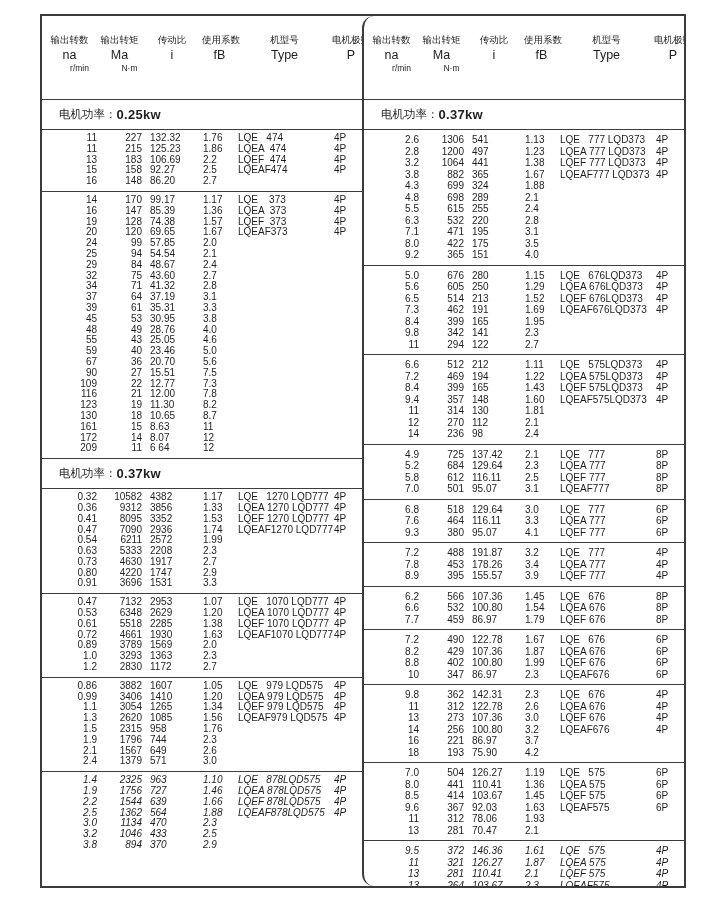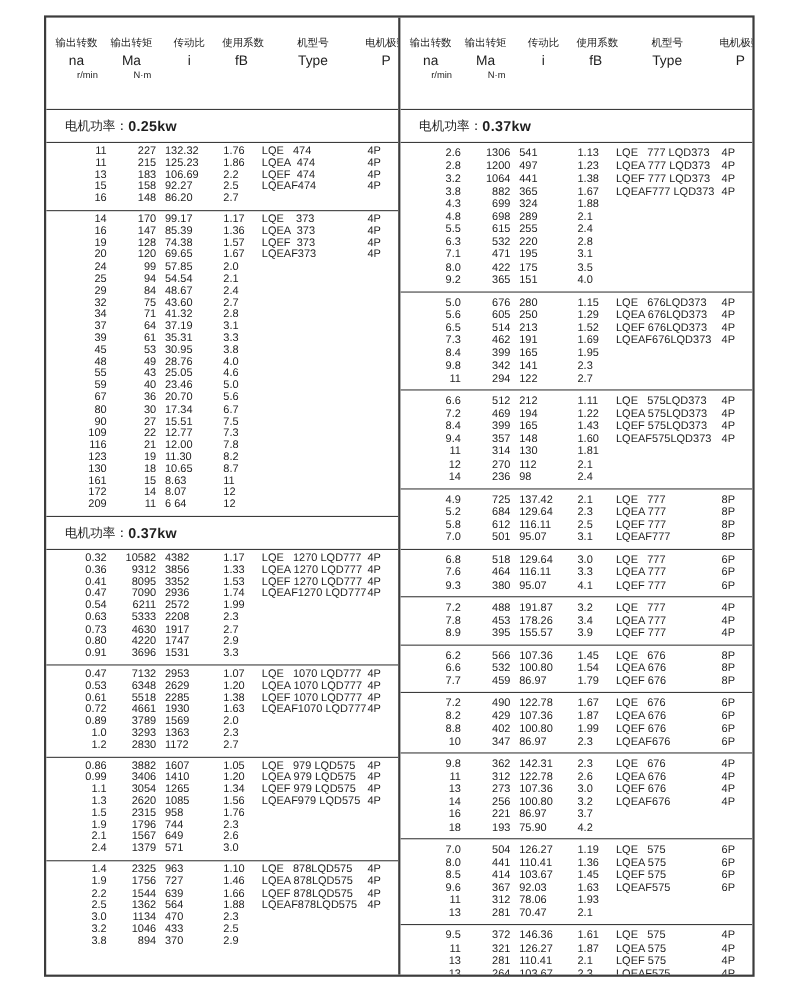--- a/index.html
+++ b/index.html
@@ -5,21 +5,21 @@
   html,body{margin:0;padding:0;}
   body{
     width:714px;height:903px;position:relative;background:#ffffff;
     font-family:"Liberation Sans","DejaVu Sans",sans-serif;
     color:#1e1e1e;-webkit-font-smoothing:antialiased;overflow:hidden;
   }
   .sheet{
     position:absolute;left:40px;top:14px;width:646px;height:874px;
     border:2px solid #3c3c3c;display:flex;box-sizing:border-box;background:#fff;
   }
-  .half{flex:1 1 0;display:flex;flex-direction:column;overflow:hidden;min-width:0;}
+  .half{flex:1 1 0;display:flex;flex-direction:column;overflow:hidden;min-width:0;border-radius:12px;}
   .half + .half{border-left:2px solid #3c3c3c;}
 
   .hdr{
     height:84px;box-sizing:border-box;border-bottom:1px solid #3c3c3c;
     display:grid;grid-template-columns:55px 45px 60px 35px 95px 1fr;
     padding-top:16px;flex:0 0 auto;
   }
   .hcell{text-align:center;overflow:visible;}
   .hcell .cn{font-size:9.5px;height:15px;line-height:15px;white-space:nowrap;}
   .hcell .sym{font-size:12.5px;height:16px;line-height:16px;}
@@ -29,21 +29,21 @@
     height:30px;box-sizing:border-box;border-bottom:1px solid #3c3c3c;
     display:flex;align-items:center;padding-left:17px;flex:0 0 auto;
   }
   .sec-title .lab{font-size:11.5px;}
   .sec-title .val{font-weight:bold;font-size:13px;letter-spacing:.3px;}
 
   .block{
     box-sizing:border-box;border-bottom:1px solid #3c3c3c;
     padding:3px 0 4px;flex:0 0 auto;
   }
-  .block:last-child{border-bottom:none;}
+  .block:last-child{border-bottom:none;font-style:italic;}
   .half[data-col="1"] .block{padding:4px 0 4px;}
 
   .row{
     display:grid;grid-template-columns:55px 45px 60px 35px 95px 1fr;
     height:10.8px;line-height:10.8px;font-size:10px;white-space:nowrap;
   }
   .half[data-col="1"] .row{height:11.5px;line-height:11.5px;}
   .c{overflow:visible;}
   .c-na{text-align:right;}
   .c-ma{text-align:right;}
@@ -258,28 +258,20 @@
         </div>
         <div class="row">
           <span class="c c-na">67</span>
           <span class="c c-ma">36</span>
           <span class="c c-i">20.70</span>
           <span class="c c-fb">5.6</span>
           <span class="c c-type"></span>
           <span class="c c-p"></span>
         </div>
         <div class="row">
-          <span class="c c-na">80</span>
-          <span class="c c-ma">30</span>
-          <span class="c c-i">17.34</span>
-          <span class="c c-fb">6.7</span>
-          <span class="c c-type"></span>
-          <span class="c c-p"></span>
-        </div>
-        <div class="row">
           <span class="c c-na">90</span>
           <span class="c c-ma">27</span>
           <span class="c c-i">15.51</span>
           <span class="c c-fb">7.5</span>
           <span class="c c-type"></span>
           <span class="c c-p"></span>
         </div>
         <div class="row">
           <span class="c c-na">109</span>
           <span class="c c-ma">22</span>

